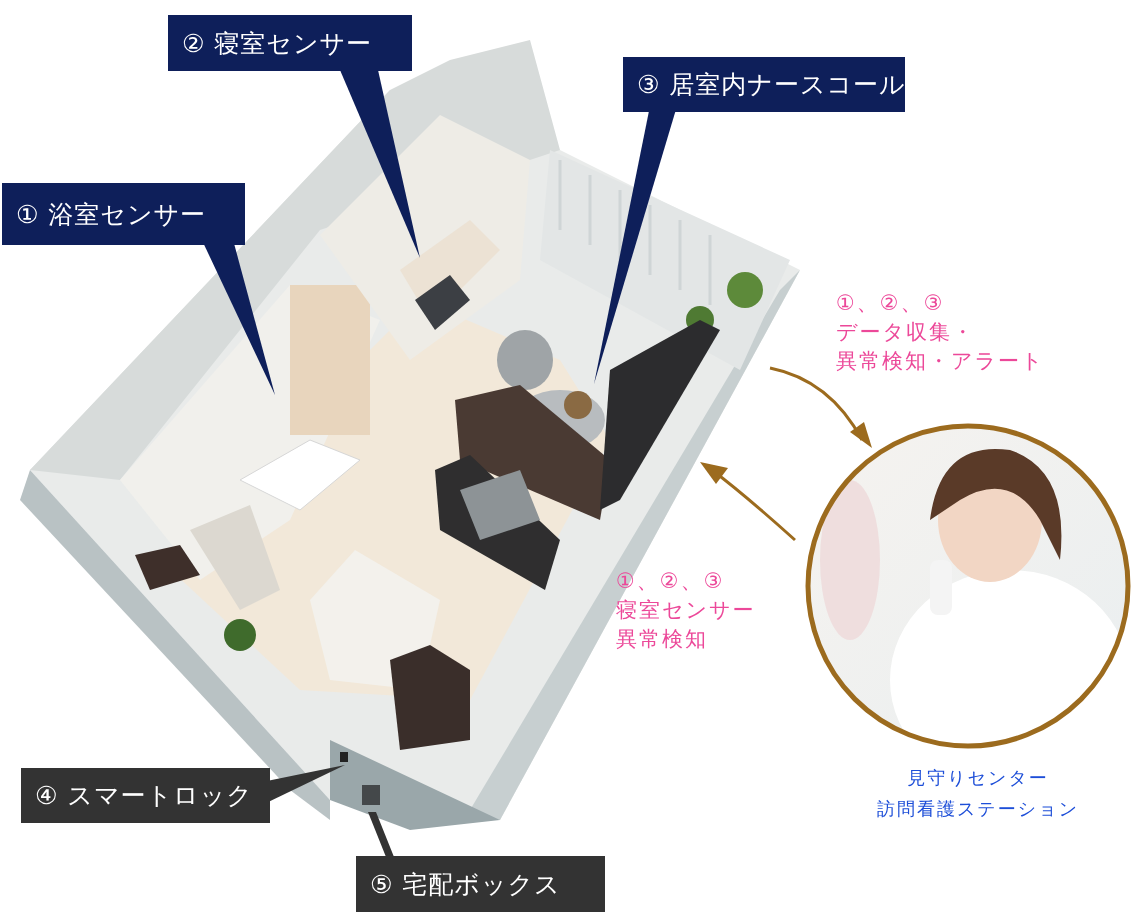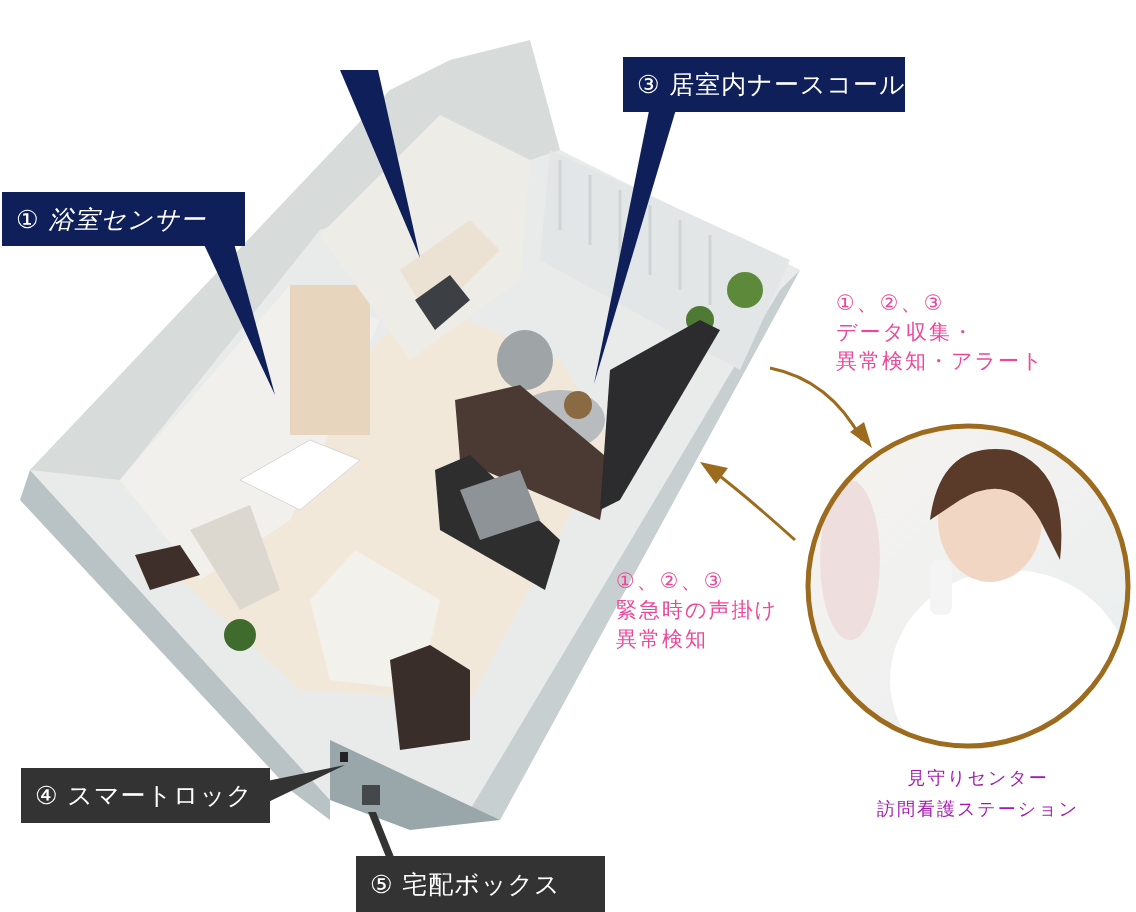--- a/index.html
+++ b/index.html
@@ -7,21 +7,21 @@
          font-family:"DejaVu Sans", sans-serif; }
   .stage { position:absolute; left:0; top:0; width:1136px; height:912px; }
   .label-navy { position:absolute; background:#0e1f5a; color:#ffffff;
                 font-size:25px; letter-spacing:1px; display:flex; align-items:center;
                 padding:0 14px; box-sizing:border-box; white-space:nowrap; }
   .label-dark { position:absolute; background:#333333; color:#ffffff;
                 font-size:25px; letter-spacing:1px; display:flex; align-items:center;
                 padding:8px 14px; box-sizing:border-box; white-space:nowrap; }
   .gold-text { position:absolute; color:#ec4899; font-size:21px; line-height:29px;
                letter-spacing:2px; white-space:nowrap; }
-  .caption { position:absolute; color:#a21caf; font-size:18px; line-height:31px;
+  .caption { position:absolute; color:#1d4ed8; font-size:18px; line-height:31px;
              text-align:center; letter-spacing:2px; white-space:nowrap; }
   svg { position:absolute; left:0; top:0; }
 </style>
 </head>
 <body>
 
 <div class="stage">
 
   <svg width="1136" height="912">
 
@@ -99,33 +99,34 @@
       <rect x="800" y="420" width="340" height="340" fill="url(#bg)"></rect>
       <ellipse cx="850" cy="560" rx="30" ry="80" fill="#efdede"></ellipse>
       <ellipse cx="1010" cy="680" rx="120" ry="110" fill="#ffffff"></ellipse>
       <ellipse cx="990" cy="520" rx="52" ry="62" fill="#f2d6c4"></ellipse>
       <path d="M930,520 Q940,440 1010,450 Q1070,470 1060,560 L1040,520 Q1010,470 960,500 Z" fill="#5a3a28"></path>
       <rect x="930" y="560" width="22" height="55" rx="8" fill="#f4f4f4"></rect>
     </g>
     <circle cx="968" cy="586" r="160" fill="none" stroke="#9c6b1e" stroke-width="5"></circle>
   </svg>
 
-  <div class="label-navy" style="left:2px;top:192px;width:243px;height:54px;font-style:italic;">① 浴室センサー</div>
+  <div class="label-navy" style="left:2px;top:183px;width:243px;height:62px;">① 浴室センサー</div>
+  <div class="label-navy" style="left:168px;top:15px;width:244px;height:56px;">② 寝室センサー</div>
   <div class="label-navy" style="left:623px;top:57px;width:282px;height:55px;">③ 居室内ナースコール</div>
   <div class="label-dark" style="left:21px;top:768px;width:249px;height:55px;">④ スマートロック</div>
   <div class="label-dark" style="left:356px;top:856px;width:249px;height:56px;text-align:center;">⑤ 宅配ボックス</div>
 
   <div class="gold-text" style="left:836px;top:289px;">
     <div>①、②、③</div>
     <div>データ収集・</div>
     <div>異常検知・アラート</div>
   </div>
   <div class="gold-text" style="left:616px;top:567px;">
     <div>①、②、③</div>
-    <div>緊急時の声掛け</div>
+    <div>寝室センサー</div>
     <div>異常検知</div>
   </div>
 
   <div class="caption" style="left:848px;top:762px;width:260px;">
     <div>見守りセンター</div>
     <div>訪問看護ステーション</div>
   </div>
 </div>
 
 </body></html>

